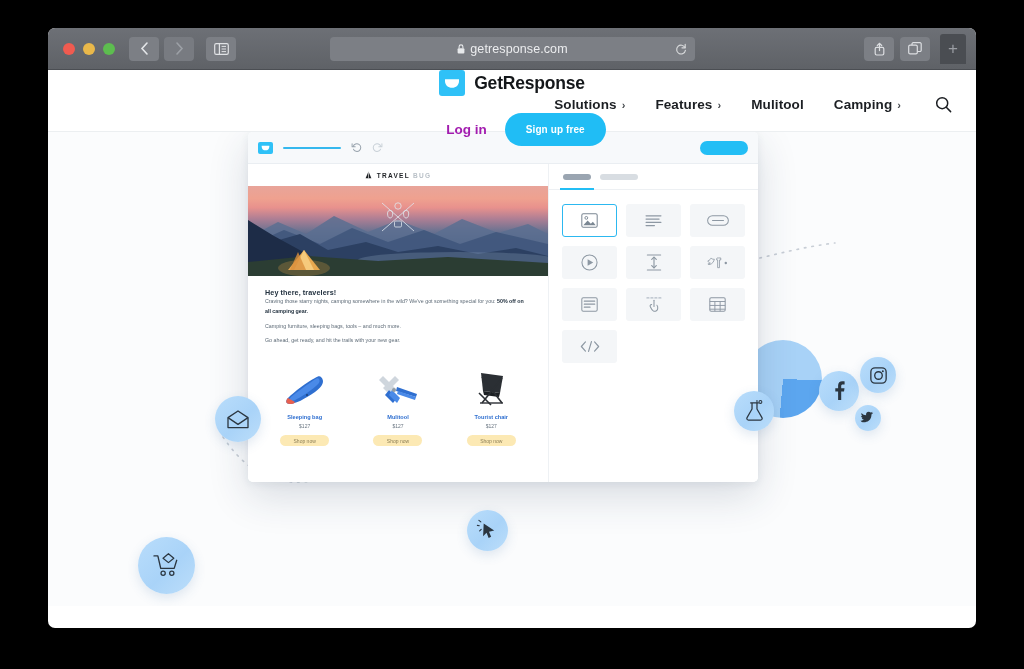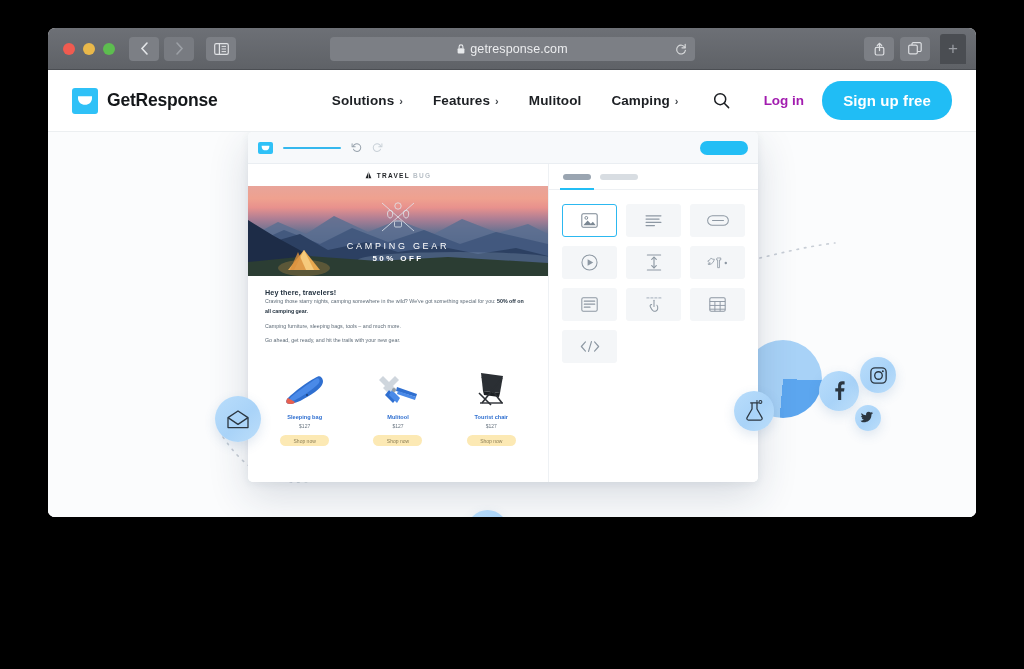--- a/index.html
+++ b/index.html
@@ -7,21 +7,21 @@
     width: 1024px; height: 669px;
     background: #000;
     font-family: "Liberation Sans", sans-serif;
     overflow: hidden;
   }
 
   
   .browser {
     position: absolute;
     left: 48px; top: 28px;
-    width: 928px; height: 489px;
+    width: 928px; height: 600px;
     border-radius: 7px;
     overflow: hidden;
     background: #fff;
     box-shadow: 0 10px 40px rgba(0,0,0,.55);
   }
   .chrome {
     height: 42px;
     background: linear-gradient(#6d7076, #5f6267);
     border-bottom: 1px solid #4b4e53;
     display: flex; align-items: center;
@@ -77,20 +77,21 @@
 
   
   .page { height: 536px; background: #fff; position: relative; }
   .topnav {
     height: 62px;
     display: flex; align-items: center;
     padding: 0 24px 0 18px;
     border-bottom: 1px solid #eceff1;
     position: relative; z-index: 5;
     background: #fff;
+    flex-direction: column;
   }
   .logo { display: flex; align-items: center; gap: 9px; margin-left: 6px; }
   .logo-mark {
     width: 26px; height: 26px; border-radius: 3px;
     background: #2fc1f7;
     display: flex; align-items: center; justify-content: center;
   }
   .logo-text { font-size: 17.5px; font-weight: bold; color: #14171a; letter-spacing: -.2px; }
 
   .nav-items { display: flex; align-items: center; gap: 30px; margin-left: auto; }
@@ -98,21 +99,21 @@
     font-size: 13.5px; color: #1c1f23; font-weight: 600;
     display: flex; align-items: center; gap: 5px;
     letter-spacing: .1px;
   }
   .chev { font-size: 11px; color: #44484d; }
   .search-ico { margin-left: 4px; }
   .right-actions { display: flex; align-items: center; gap: 18px; margin-left: 34px; }
   .login { font-size: 13.5px; font-weight: 600; color: #a21caf; }
   .cta {
     background: #20bdf5; color: #fff;
-    font-size: 15px; font-weight: bold;
+    font-size: 10px; font-weight: bold;
     border: none; border-radius: 19px;
     padding: 11px 21px;
     letter-spacing: .1px;
   }
 
   .hero {
     position: relative;
     height: 474px;
     background: #fbfcfd;
     overflow: hidden;
@@ -408,24 +409,20 @@
                 <ellipse cx="210" cy="74" rx="100" ry="8" fill="#8fa4bd" opacity="0.28"></ellipse>
 
                 <path d="M0 76 L60 70 L130 75 L200 71 L300 77 L300 90 L0 90 Z" fill="#2b3d33"></path>
 
                 <ellipse cx="56" cy="82" rx="26" ry="8" fill="#e8a24a" opacity="0.26"></ellipse>
 
                 <path d="M56 64 L72 84 L40 84 Z" fill="#e8a84f"></path>
                 <path d="M56 64 L66 84 L46 84 Z" fill="#f6ca7c"></path>
                 <path d="M50 66 L58 84 L42 84 Z" fill="#d98f3c" opacity="0.8"></path>
               </svg>
-              <div class="banner-txt">
-                <div class="bt-1">CAMPING GEAR</div>
-                <div class="bt-2">50% OFF</div>
-              </div>
 
               <svg style="position:absolute; left:50%; top:14px; transform:translateX(-50%);" width="44" height="34" viewBox="0 0 44 34">
                 <line x1="6" y1="3" x2="38" y2="31" stroke="#dfe6ee" stroke-width="0.9" opacity="0.9"></line>
                 <line x1="38" y1="3" x2="6" y2="31" stroke="#dfe6ee" stroke-width="0.9" opacity="0.9"></line>
                 <circle cx="22" cy="6" r="3.2" stroke="#dfe6ee" stroke-width="0.8" fill="none"></circle>
                 <path d="M11.5 13 a2.6 2.6 0 0 1 5.2 0 a2.6 5 0 0 1 -5.2 0 Z" stroke="#dfe6ee" stroke-width="0.8" fill="none"></path>
                 <path d="M27.5 13 a2.6 2.6 0 0 1 5.2 0 a2.6 5 0 0 1 -5.2 0 Z" stroke="#dfe6ee" stroke-width="0.8" fill="none"></path>
                 <rect x="18.5" y="21" width="7" height="6" rx="1.2" stroke="#dfe6ee" stroke-width="0.8" fill="none"></rect>
               </svg>
             </div>

